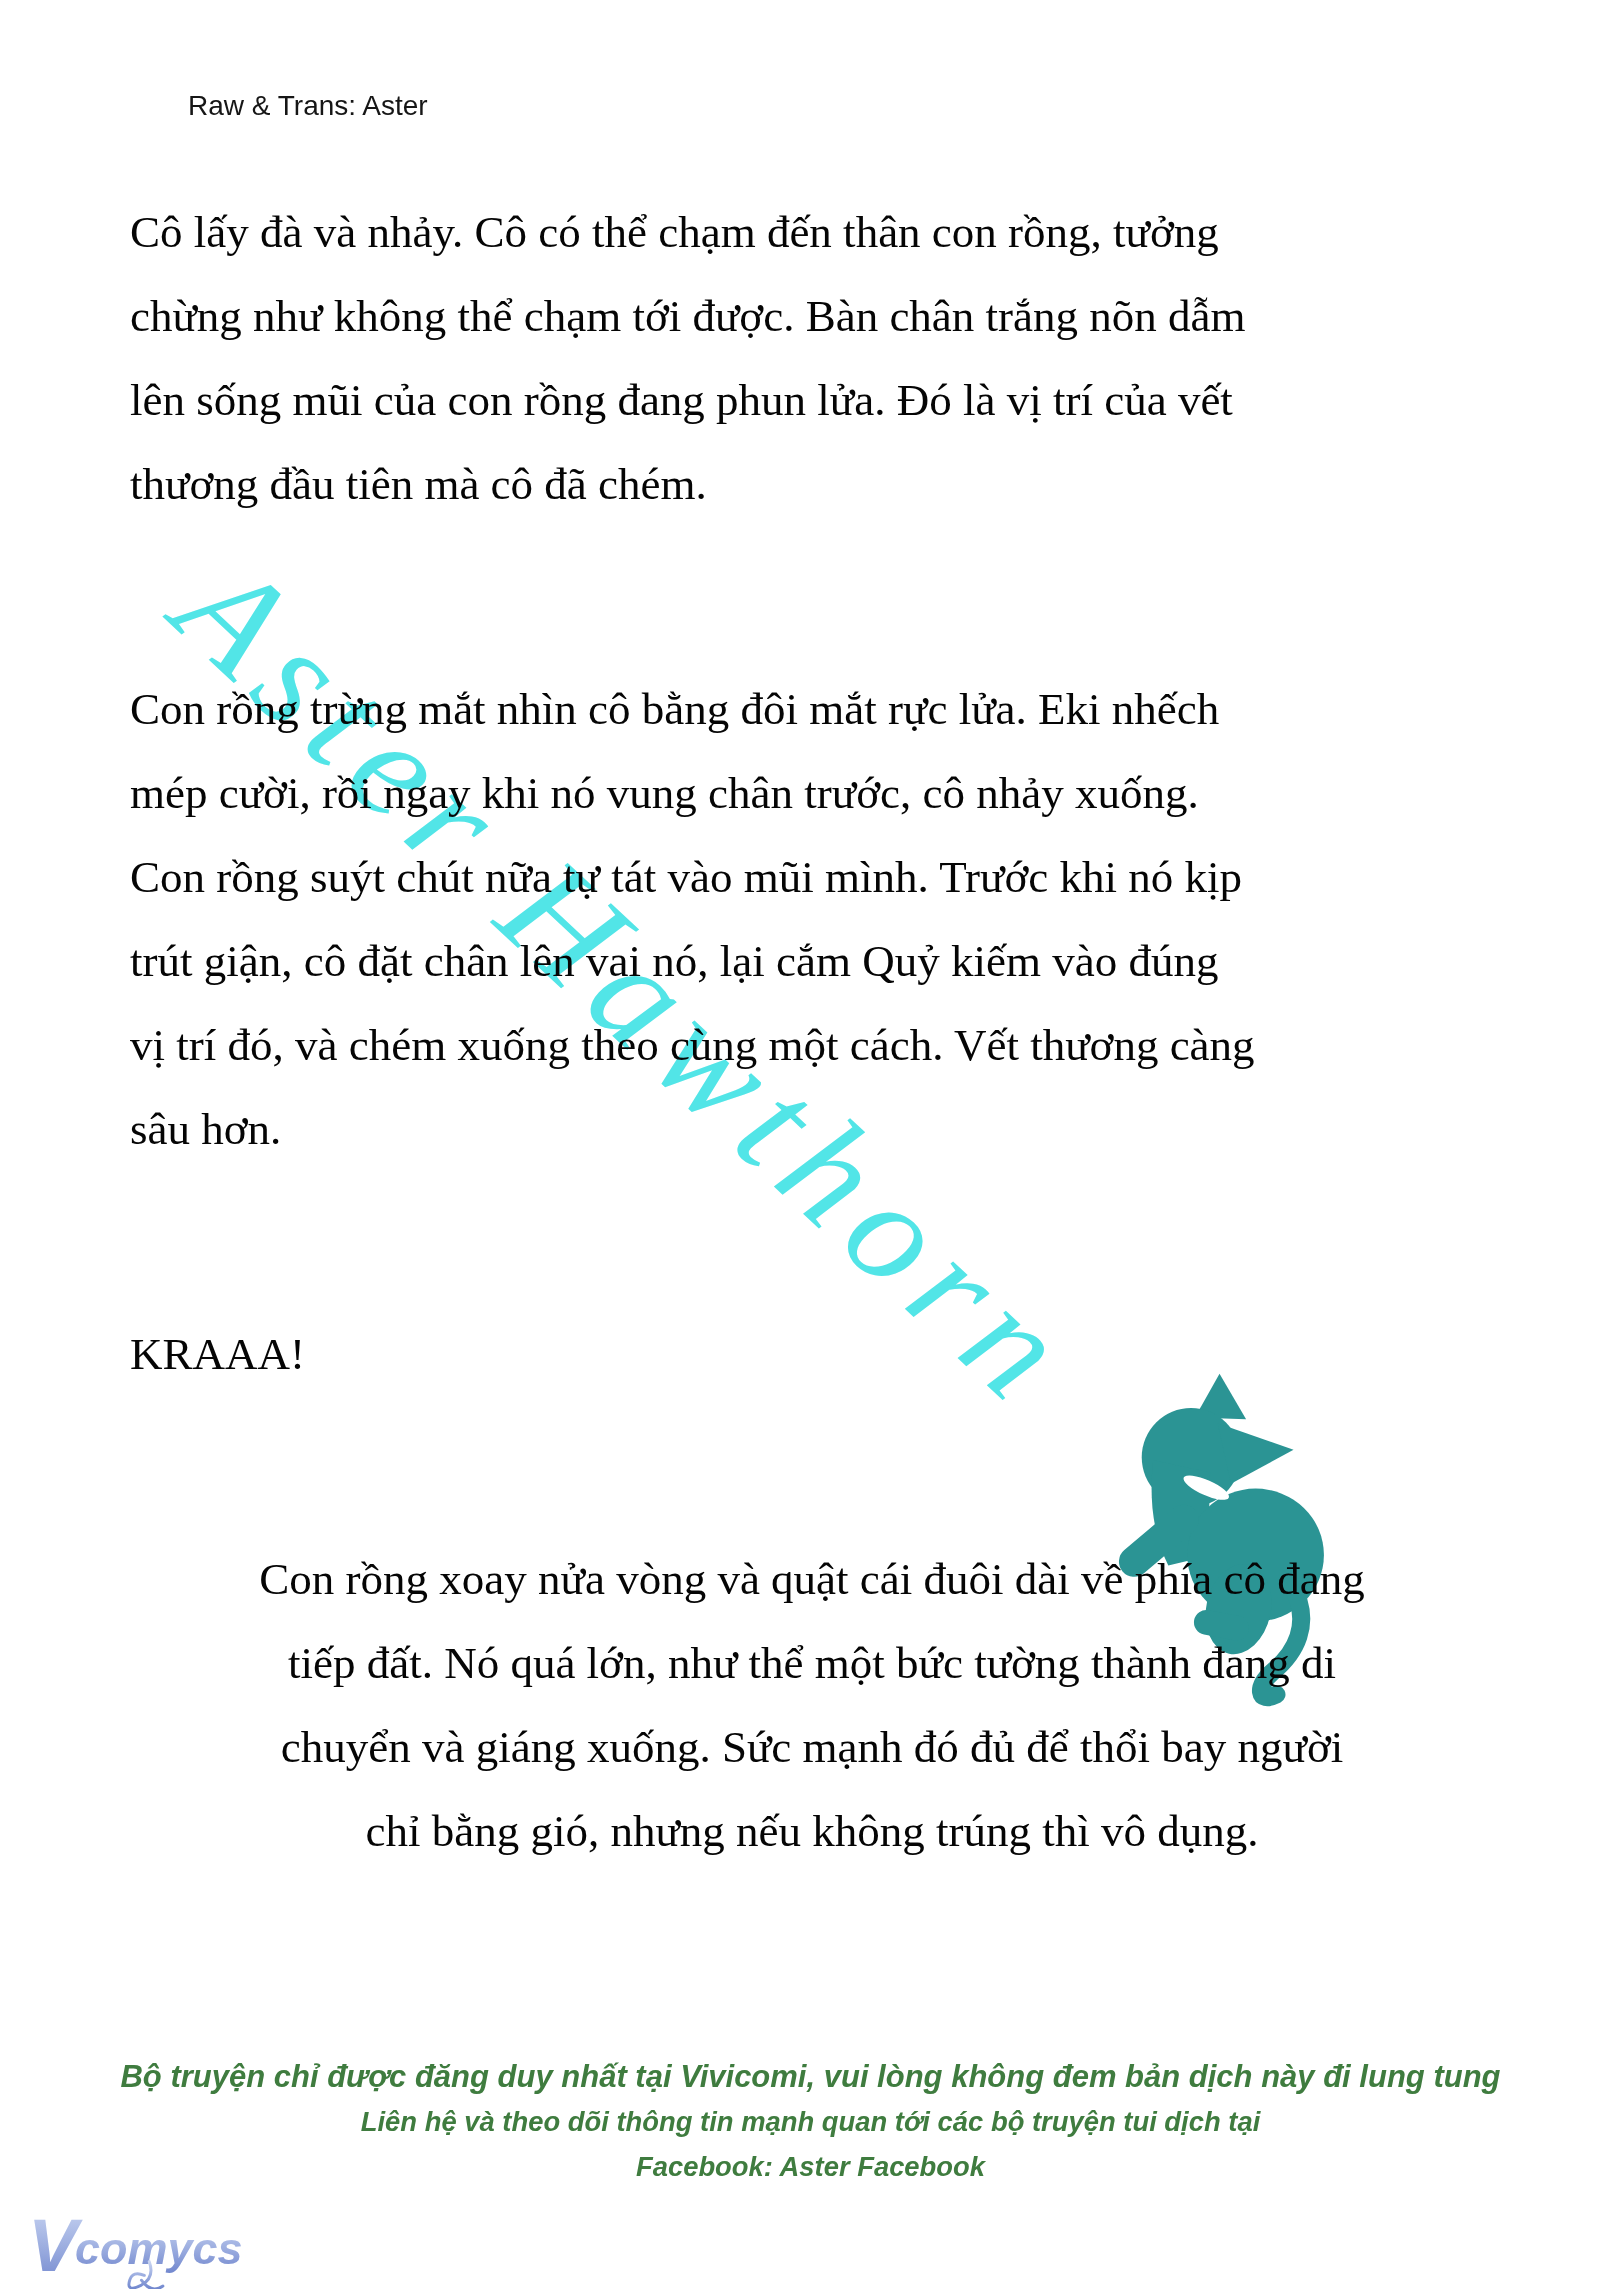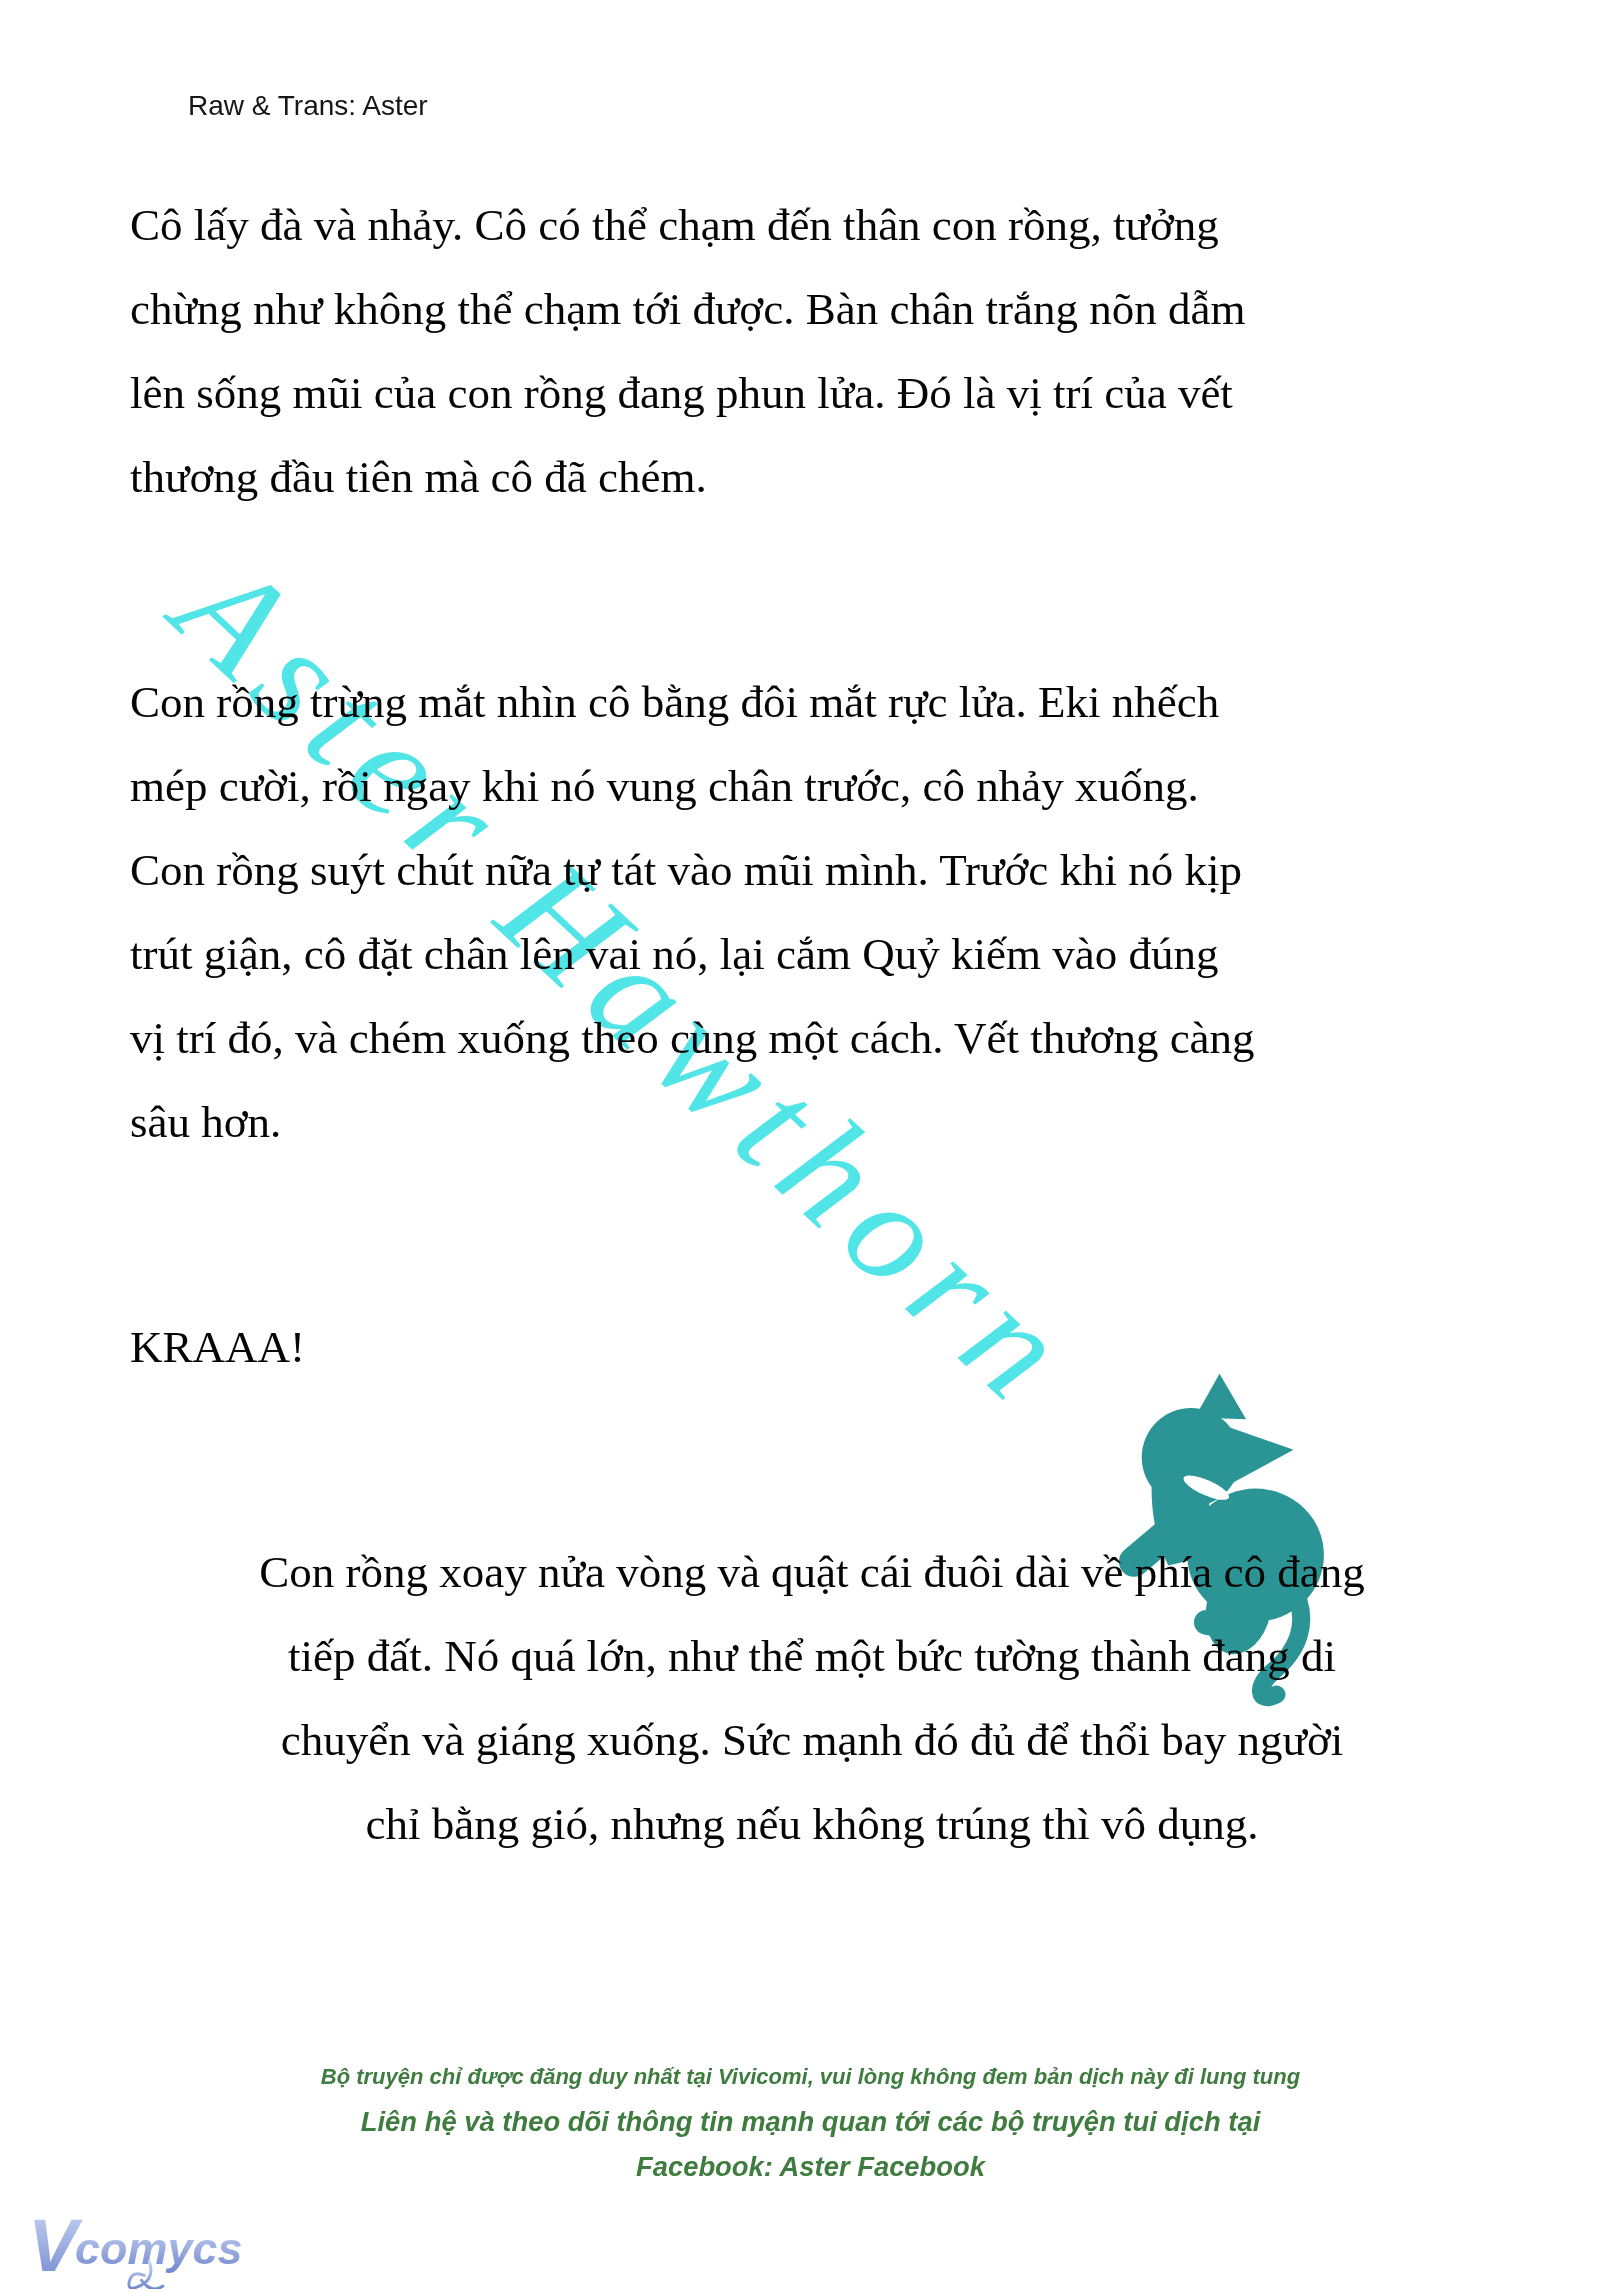--- a/index.html
+++ b/index.html
@@ -32,38 +32,38 @@
     color:var(--wm-color);
     white-space:nowrap;
     z-index:1;
     line-height:1.1;
   }
   .cat-graphic{
     position:absolute;left:1096px;top:1370px;width:304px;height:408px;
     z-index:1;
   }
   .content{
-    position:absolute;left:130px;top:183px;width:1364px;
+    position:absolute;left:130px;top:190px;width:1364px;
     font-size:45px;line-height:84px;color:#050505;
     z-index:2;
   }
   .para{
     white-space:pre-line;
     margin:0 0 141px 0;
   }
   .para:last-child{margin-bottom:0;text-align:center;}
   .footer-note{
     position:absolute;left:0;top:2054px;width:1621px;
     text-align:center;
     font-family:"Liberation Sans", sans-serif;
     font-style:italic;font-weight:bold;
     color:var(--footer-color);
     z-index:3;
   }
-  .footer-line-1{font-size:22px;line-height:45px;}
+  .footer-line-1{font-size:31px;line-height:45px;}
   .footer-line-2,.footer-line-3{font-size:27.4px;line-height:45px;}
   .vcomycs-logo{
     position:absolute;left:19.6px;top:2201px;width:235px;height:88px;
     z-index:3;
   }
 </style>
 </head>
 <body>
 
 <div class="header-credit">Raw &amp; Trans: Aster</div>

